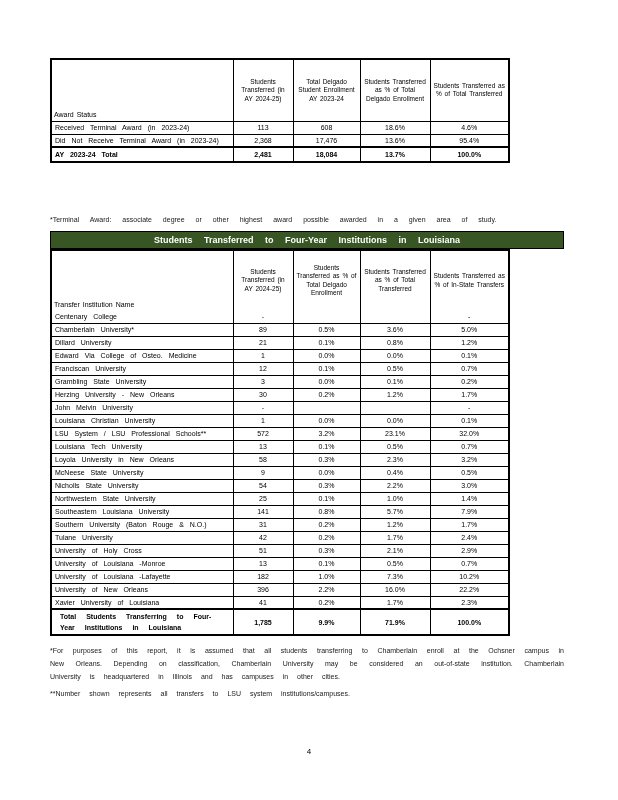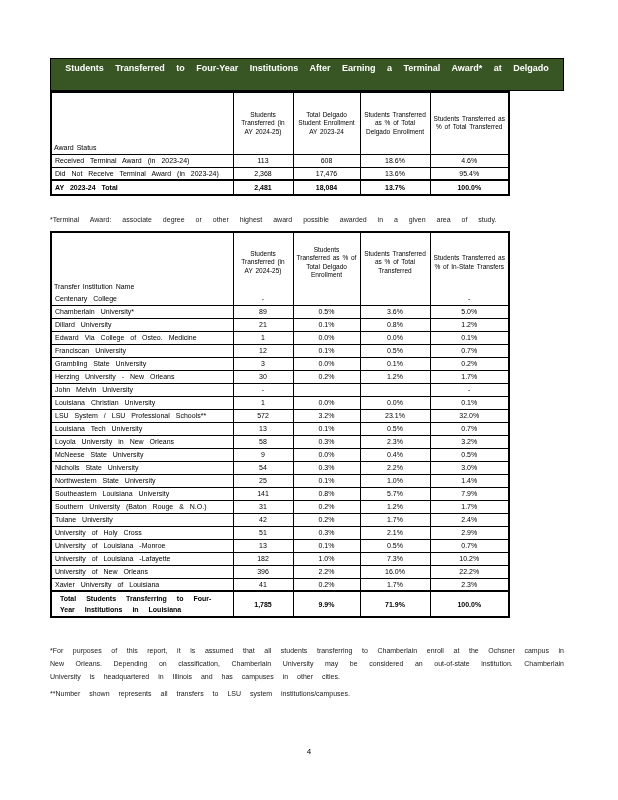--- a/index.html
+++ b/index.html
@@ -107,23 +107,20 @@
     position: absolute; top: 747px; left: 0;
     width: 618px;
     text-align: center;
     font-size: 8px;
   }
 </style>
 </head>
 <body>
 
 <div class="block" id="t1-block">
-  <div class="bar two-line" style="background: rgb(55, 86, 35); color: rgb(255, 255, 255);">
-    <span>Students Transferred to Four-Year Institutions After Earning a Terminal Award* at Delgado</span>
-  </div>
   <table class="rpt" id="table1">
     <colgroup>
       <col style="width:182px">
         <col style="width:60px">
         <col style="width:67px">
         <col style="width:70px">
         <col style="width:79px">
     </colgroup>
     <thead>
         <tr>
@@ -156,20 +153,23 @@
           <td>13.7%</td>
           <td>100.0%</td>
         </tr>
       </tbody>
   </table>
 </div>
 
 <p class="fn" id="fn1">*Terminal Award: associate degree or other highest award possible awarded in a given area of study.</p>
 
 <div class="block" id="t2-block">
+  <div class="bar one-line" style="background: rgb(55, 86, 35); color: rgb(255, 255, 255);">
+    <span>Students Transferred to Four-Year Institutions in Louisiana</span>
+  </div>
   <table class="rpt" id="table2">
     <colgroup>
       <col style="width:182px">
         <col style="width:60px">
         <col style="width:67px">
         <col style="width:70px">
         <col style="width:79px">
     </colgroup>
     <thead>
         <tr>

